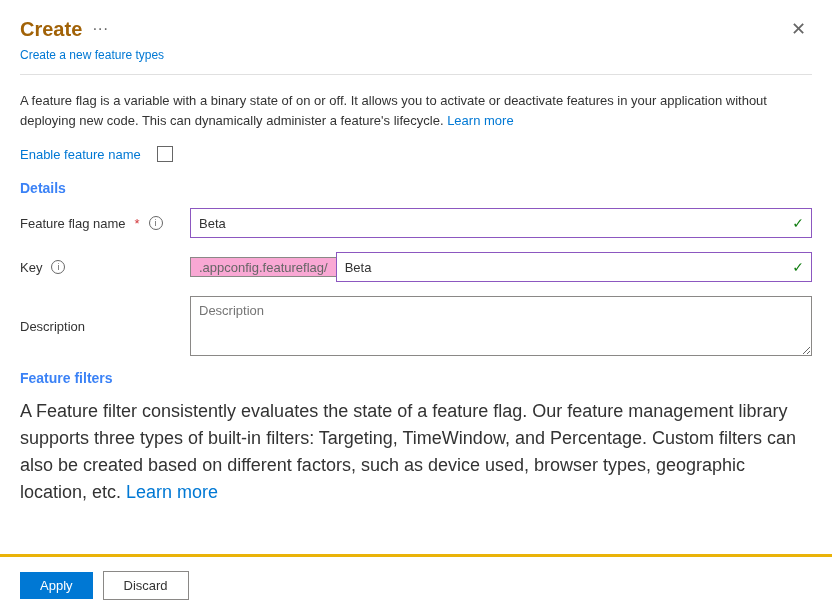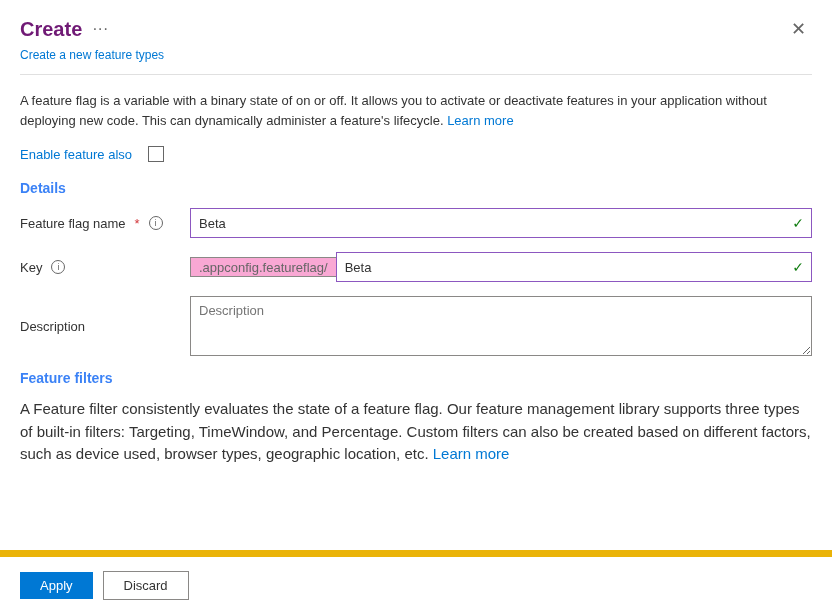--- a/index.html
+++ b/index.html
@@ -23,21 +23,21 @@
     }
     .dialog-header {
       display: flex;
       align-items: center;
       padding: 16px 20px 4px 20px;
       border-bottom: none;
     }
     .dialog-title {
       font-size: 20px;
       font-weight: 600;
-      color: #701a75;
+      color: #a16207;
     }
     .dialog-menu-icon {
       margin-left: 10px;
       color: #666;
       font-size: 16px;
       cursor: pointer;
     }
     .close-btn {
       margin-left: auto;
       background: none;
@@ -178,40 +178,40 @@
       color: #999;
       outline: none;
       resize: vertical;
       min-height: 60px;
       font-family: inherit;
     }
     .feature-filters-section {
       margin-top: 8px;
     }
     .feature-filters-desc {
-      font-size: 15px;
+      font-size: 18px;
       color: #333;
       line-height: 1.5;
       margin-bottom: 14px;
     }
     .feature-filters-desc a {
       color: #0078d4;
       text-decoration: none;
     }
     .use-filter-row {
       display: flex;
       align-items: center;
       gap: 14px;
     }
     .use-filter-label {
       font-size: 13px;
       color: #333;
     }
     .dialog-footer {
-      border-top: 7px solid #eab308;
+      border-top: 3px solid #eab308;
       padding: 14px 20px;
       display: flex;
       align-items: center;
       gap: 10px;
       background: #fff;
     }
     .btn-apply {
       background: #0078d4;
       color: #fff;
       border: none;
@@ -274,21 +274,21 @@
   <hr class="divider">
 
   <div class="dialog-body">
 
     <p class="description-text">
       <span>A feature flag is a variable with a binary state of on or off. It allows you to activate or deactivate features in your application without deploying new code. This can dynamically administer a feature's lifecycle.</span>
       <a href="#">Learn more</a>
     </p>
 
     <div class="enable-row">
-      <span class="enable-label">Enable feature also</span>
+      <span class="enable-label">Enable feature name</span>
       <input type="checkbox" class="checkbox" style="">
     </div>
 
     <div class="section-title">Details</div>
 
     <div class="form-row">
       <div class="form-label">
         <span>Feature flag name</span>
         <span class="required-star">*</span>
         <span class="info-icon">i</span>

